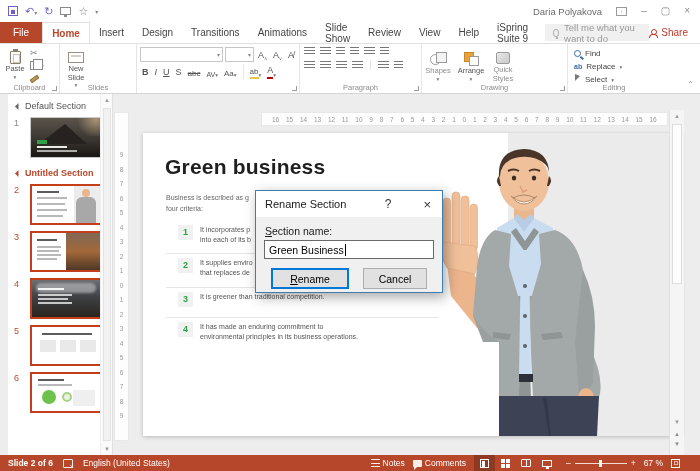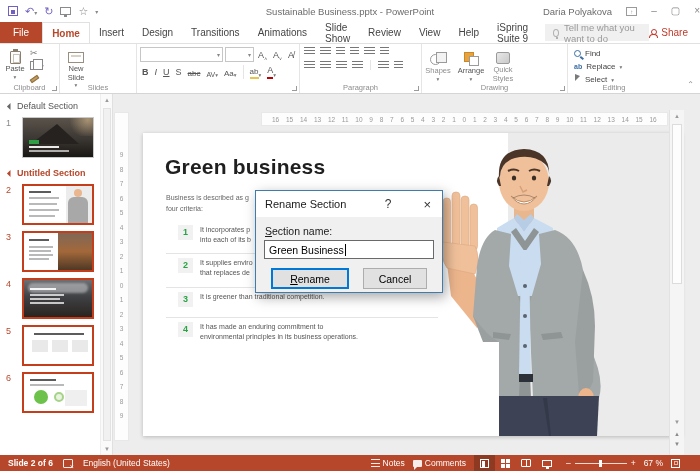--- a/index.html
+++ b/index.html
@@ -11,21 +11,21 @@
   .titlebar { position:absolute; top:0; left:0; right:0; height:22px; background:#fff;
     display:flex; align-items:center; }
   .qat { display:flex; align-items:center; gap:7px; padding-left:8px; }
   .qat .qicon { color:#7160c0; font-size:11px; line-height:1; cursor:default; }
   .qat .floppy { width:10px; height:10px; border:1.5px solid #7160c0; position:relative; }
   .qat .floppy::after { content:""; position:absolute; left:2px; top:3px; width:4px; height:4px; background:#7160c0; }
   .qat .monitor { width:11px; height:8px; border:1.4px solid #8a8a8a; position:relative; }
   .qat .monitor::after { content:""; position:absolute; left:3px; top:7px; width:3px; height:2px; background:#8a8a8a; }
   .qat .tinydrop { font-size:6px; color:#888; }
   .win-title { position:absolute; left:0; right:0; text-align:center; font-size:9.5px; color:#6b6b6b; pointer-events:none; }
-  .tb-right { margin-left:auto; display:flex; align-items:center; gap:14px; z-index:2; }
+  .tb-right { margin-left:auto; display:flex; align-items:center; gap:14px; padding-right:10px; z-index:2; }
   .tb-user { font-size:9.5px; color:#6b6b6b; }
   .tb-ctl { color:#8a8a8a; font-size:10px; line-height:1; }
   .ribbon-opt { width:11px; height:9px; border:1px solid #9a9a9a; font-size:6px; text-align:center; line-height:8px; color:#9a9a9a; }
 
   
   .tabrow { position:absolute; top:22px; left:0; right:0; height:22px; background:#fff;
     display:flex; align-items:stretch; border-bottom:1px solid #E1E1E1; }
   .file-tab { background:#B7472A; color:#fff; font-size:10px; padding:0 13px; display:flex; align-items:center; }
   .rtab { font-size:10px; color:#444; padding:0 9px; display:flex; align-items:center; }
   .rtab.active { color:#B7472A; background:#fff; border:1px solid #E1E1E1; border-bottom:none; font-weight:bold; }
@@ -90,21 +90,21 @@
   .ic-find::after { content:""; position:absolute; left:5px; top:6px; width:4px; height:1.5px; background:#3b6ea5; transform:rotate(40deg); }
   .ic-replace { font-size:7px; color:#3b6ea5; font-weight:bold; flex:none; }
   .ic-select { width:7px; height:9px; flex:none; position:relative; }
   .ic-select::after { content:""; position:absolute; left:1px; top:0; border-left:5px solid #7a7a7a; border-bottom:7px solid transparent; border-top:0 solid transparent; transform:skewY(20deg); }
   .collapse-chev { position:absolute; right:6px; bottom:4px; color:#8a8a8a; font-size:8px; }
 
   
   .workspace { position:absolute; top:94px; left:0; right:0; bottom:16px; background:#EDEDED; }
 
   
-  .thumbpanel { position:absolute; left:0; top:0; bottom:0; width:100px; background:#fff; overflow:hidden; }
+  .thumbpanel { position:absolute; left:8px; top:0; bottom:0; width:100px; background:#fff; overflow:hidden; }
   .panel-scroll { position:absolute; left:100px; top:0; bottom:0; width:13px; background:#fafafa; border-left:1px solid #eee; border-right:1px solid #E0E0E0; }
   .pscroll-up,.pscroll-dn { position:absolute; left:1px; width:10px; text-align:center; color:#9a9a9a; font-size:6px; }
   .pscroll-up { top:3px; } .pscroll-dn { bottom:3px; }
   .pscroll-thumb { position:absolute; left:2px; top:14px; bottom:14px; width:8px; background:#f1f1f1; border:1px solid #e2e2e2; }
   .sec-header { display:flex; align-items:center; gap:4px; font-size:9px; color:#555; padding:7px 0 3px 8px; }
   .sec-header .tri { width:0; height:0; border-left:5px solid #666; border-top:5px solid transparent; transform:rotate(45deg); flex:none; }
   .sec-header.hl { color:#B7472A; font-weight:bold; }
   .sec-header.hl .tri { border-left-color:#B7472A; }
   .thumb-row { display:flex; align-items:flex-start; gap:4px; padding:3px 0 3px 6px; }
   .thumb-num { width:12px; font-size:9px; color:#8a8a8a; padding-top:1px; text-align:left; }
@@ -220,21 +220,20 @@
 
   <div class="titlebar">
     <div class="qat">
       <span class="floppy"></span>
       <span class="qicon">↶<span class="tinydrop">▾</span></span>
       <span class="qicon">↻</span>
       <span class="monitor"></span>
       <span class="qicon" style="color:#8a8a8a">☆</span>
       <span class="tinydrop">▾</span>
     </div>
-    <div class="win-title">Sustainable Business.pptx - PowerPoint</div>
     <div class="tb-right">
       <span class="tb-user">Daria Polyakova</span>
       <span class="ribbon-opt">↑</span>
       <span class="tb-ctl">–</span>
       <span class="tb-ctl">▢</span>
       <span class="tb-ctl">×</span>
     </div>
   </div>
 
   <div class="tabrow">

